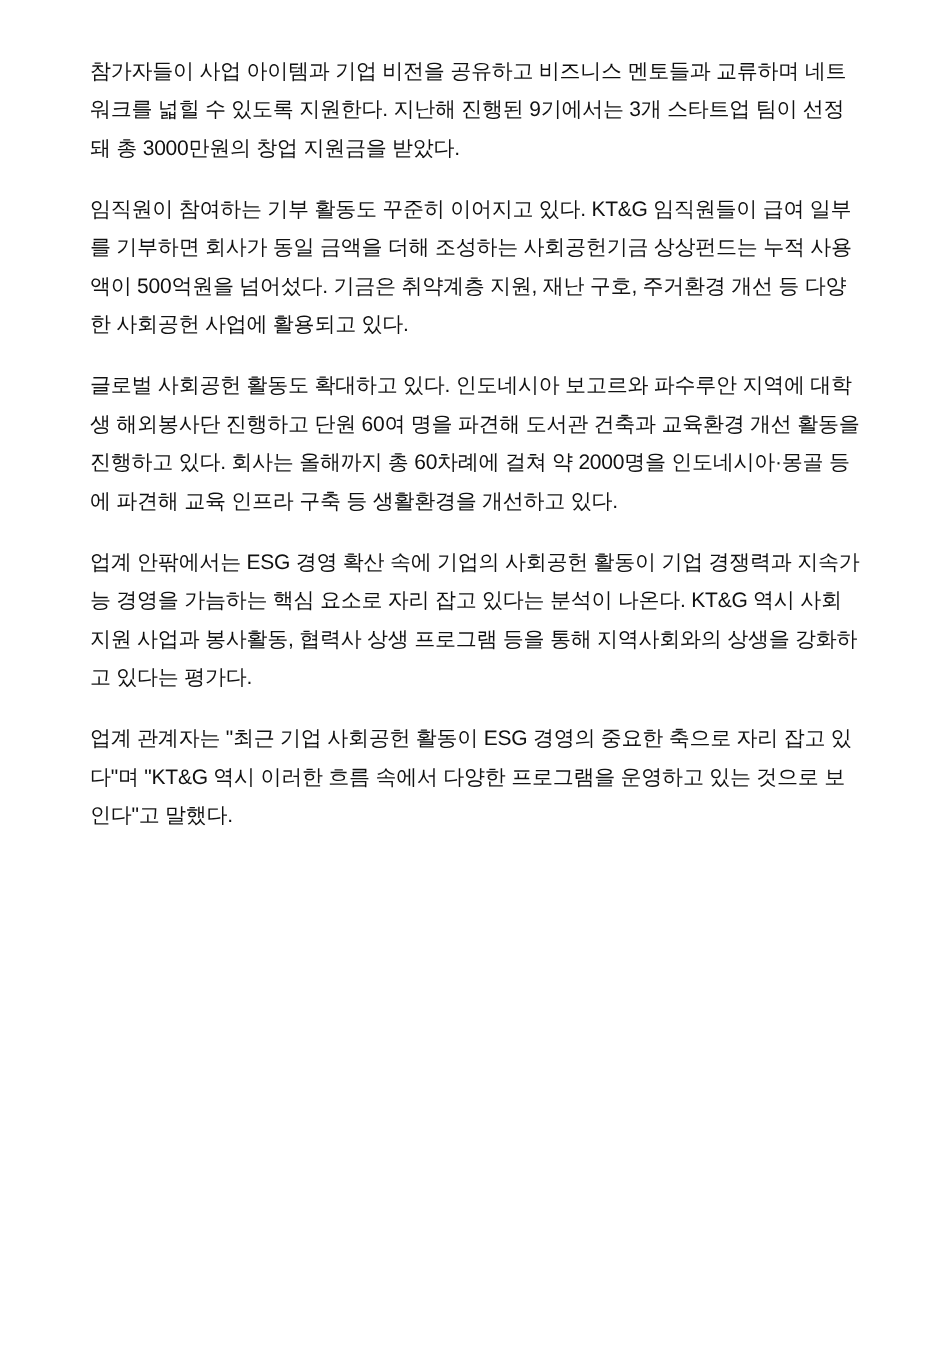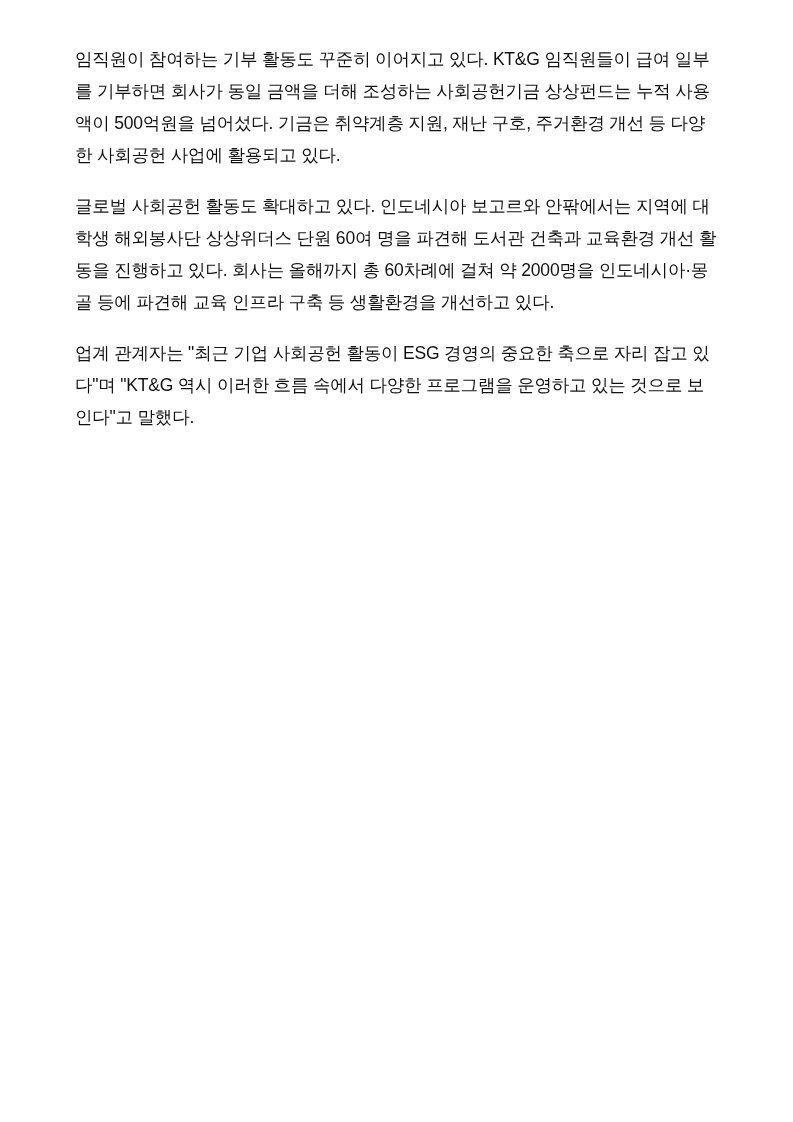--- a/index.html
+++ b/index.html
@@ -28,18 +28,20 @@
     overflow-wrap: break-word;
     line-break: anywhere;
     text-align: left;
   }
 </style>
 </head>
 <body>
 
 <div class="page">
   <div class="article-body">
+      <p class="para">참가자들이 사업 아이템과 기업 비전을 공유하고 비즈니스 멘토들과 교류하며 네트워크를 넓힐 수 있도록 지원한다. 지난해 진행된 9기에서는 3개 스타트업 팀이 선정돼 총 3000만원의 창업 지원금을 받았다.</p>
       <p class="para">임직원이 참여하는 기부 활동도 꾸준히 이어지고 있다. KT&amp;G 임직원들이 급여 일부를 기부하면 회사가 동일 금액을 더해 조성하는 사회공헌기금 상상펀드는 누적 사용액이 500억원을 넘어섰다. 기금은 취약계층 지원, 재난 구호, 주거환경 개선 등 다양한 사회공헌 사업에 활용되고 있다.</p>
-      <p class="para">글로벌 사회공헌 활동도 확대하고 있다. 인도네시아 보고르와 안팎에서는 지역에 대학생 해외봉사단 상상위더스 단원 60여 명을 파견해 도서관 건축과 교육환경 개선 활동을 진행하고 있다. 회사는 올해까지 총 60차례에 걸쳐 약 2000명을 인도네시아·몽골 등에 파견해 교육 인프라 구축 등 생활환경을 개선하고 있다.</p>
+      <p class="para">글로벌 사회공헌 활동도 확대하고 있다. 인도네시아 보고르와 파수루안 지역에 대학생 해외봉사단 진행하고 단원 60여 명을 파견해 도서관 건축과 교육환경 개선 활동을 진행하고 있다. 회사는 올해까지 총 60차례에 걸쳐 약 2000명을 인도네시아·몽골 등에 파견해 교육 인프라 구축 등 생활환경을 개선하고 있다.</p>
+      <p class="para">업계 안팎에서는 ESG 경영 확산 속에 기업의 사회공헌 활동이 기업 경쟁력과 지속가능 경영을 가늠하는 핵심 요소로 자리 잡고 있다는 분석이 나온다. KT&amp;G 역시 사회 지원 사업과 봉사활동, 협력사 상생 프로그램 등을 통해 지역사회와의 상생을 강화하고 있다는 평가다.</p>
       <p class="para">업계 관계자는 "최근 기업 사회공헌 활동이 ESG 경영의 중요한 축으로 자리 잡고 있다"며 "KT&amp;G 역시 이러한 흐름 속에서 다양한 프로그램을 운영하고 있는 것으로 보인다"고 말했다.</p>
     </div>
 
 </div>
 
 </body></html>

